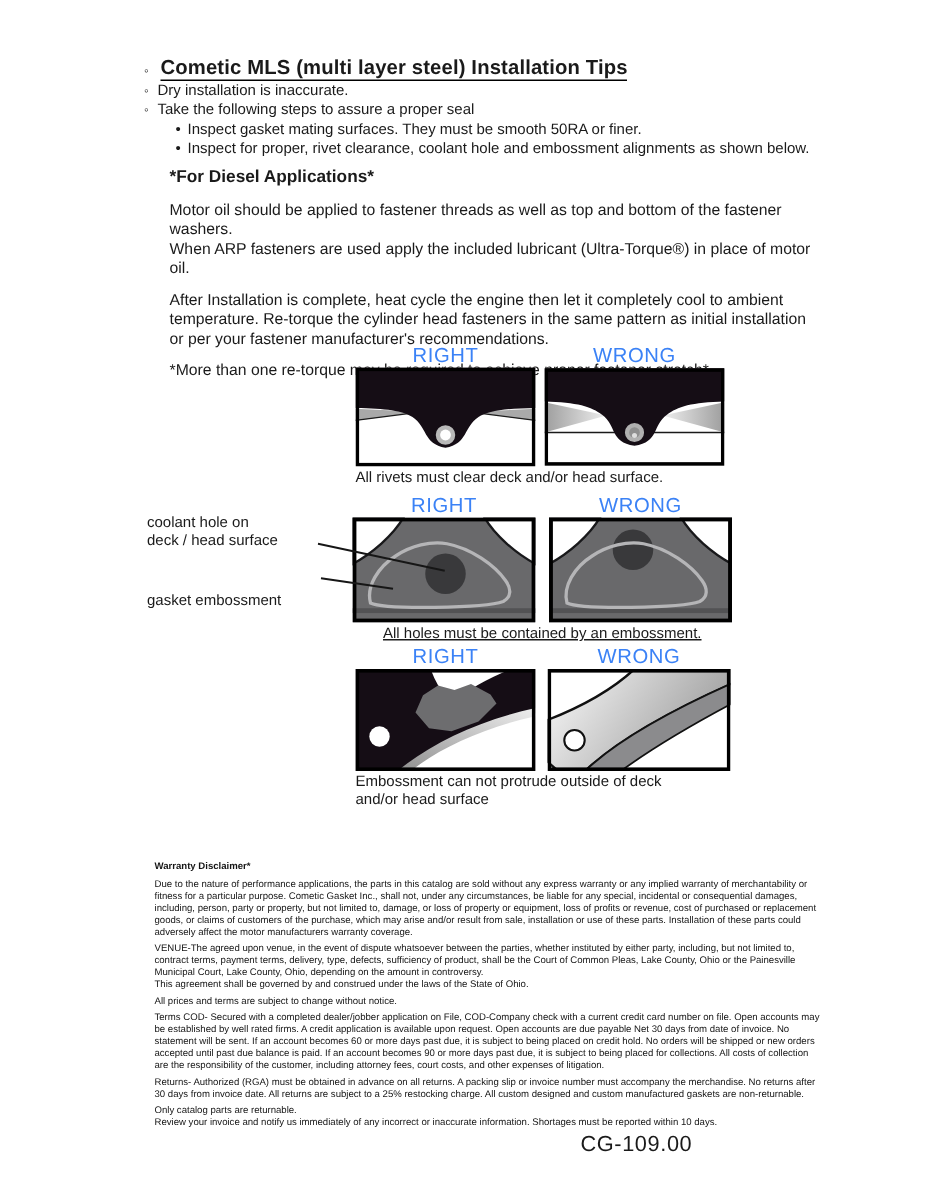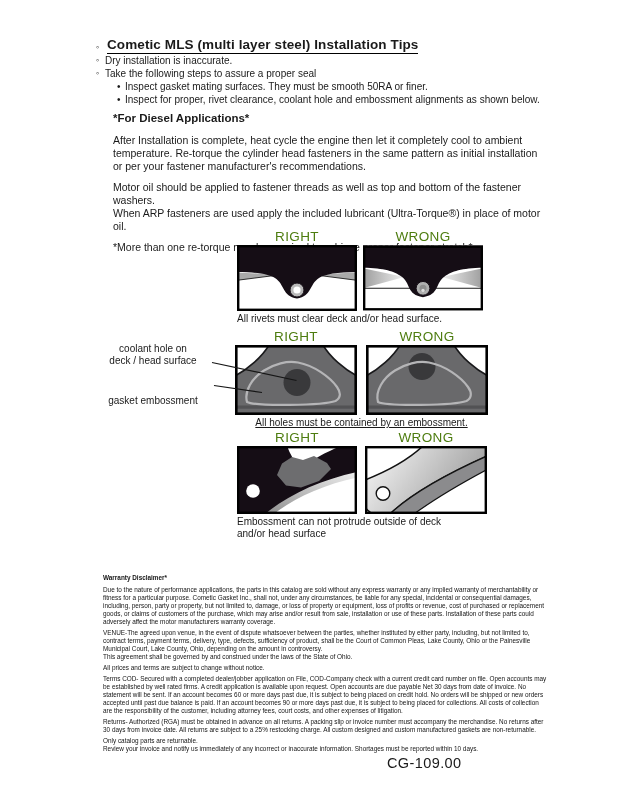--- a/index.html
+++ b/index.html
@@ -13,28 +13,28 @@
   .bullet{display:flex;}
   .bullet .marker{width:9px;flex:0 0 9px;font-size:9px;}
   .subs{padding-left:21px;}
   .subs .marker{font-size:10px;width:8px;flex:0 0 8px;}
 
   .diesel{position:absolute;left:113px;top:112px;width:432px;font-size:10.5px;line-height:13px;}
   .diesel .dh{font-size:11.5px;font-weight:bold;margin:0 0 9px;}
   .diesel p{margin:0 0 8px;white-space:pre-line;}
 
   .diagram{position:absolute;z-index:1;}
-  .dg-labels{display:flex;font-size:13.5px;letter-spacing:.4px;color:#4d7c0f;margin-bottom:1px;}
+  .dg-labels{display:flex;font-size:13.5px;letter-spacing:.4px;color:#3b82f6;margin-bottom:1px;}
   .dg-labels div{text-align:center;}
   .dg-row{display:flex;}
   .dg-caption{font-size:10px;margin-top:2px;white-space:pre-line;line-height:11.5px;}
   .dg-caption.center{text-align:center;}
   svg{display:block;}
 
-  .ann{position:absolute;font-size:10px;line-height:11.5px;text-align:center;
+  .ann{position:absolute;font-size:10px;line-height:11.5px;text-align:left;
        white-space:pre-line;width:110px;z-index:2;}
   .ann-lines{position:absolute;left:205px;top:355px;z-index:3;pointer-events:none;}
 
   .warranty{position:absolute;left:103px;top:574px;width:472px;font-size:6.4px;
             line-height:8px;color:#151515;}
   .warranty .w-head{font-weight:bold;margin:0 0 4px;}
   .warranty p{margin:0 0 3px;white-space:pre-line;}
 
   .pagenum{position:absolute;left:387px;top:755px;font-size:14.5px;letter-spacing:.4px;color:#1a1a1a;}
 </style>
@@ -64,25 +64,25 @@
       </div>
       <div class="bullet">
         <span class="marker">•</span>
         <span>Inspect for proper, rivet clearance, coolant hole and embossment alignments as shown below.</span>
       </div>
     </div>
   </div>
 
   <div class="diesel">
     <div class="dh">*For Diesel Applications*</div>
+    <p>Motor oil should be applied to fastener threads as well as top and bottom of the fastener washers.
+When ARP fasteners are used apply the included lubricant (Ultra-Torque®) in place of motor oil.</p>
     <p>After Installation is complete, heat cycle the engine then let it completely cool to ambient
 temperature. Re-torque the cylinder head fasteners in the same pattern as initial installation
 or per your fastener manufacturer's recommendations.</p>
-    <p>Motor oil should be applied to fastener threads as well as top and bottom of the fastener washers.
-When ARP fasteners are used apply the included lubricant (Ultra-Torque®) in place of motor oil.</p>
     <p>*More than one re-torque may be required to achieve proper fastener stretch*</p>
   </div>
 
   <div class="diagram" style="left:237px;top:229px;">
     <div class="dg-labels">
       <div style="width:120px;">RIGHT</div>
       <div style="width:120px;margin-left:6px;">WRONG</div>
     </div>
     <div class="dg-row">
       <svg width="120" height="66" viewBox="0 0 120 66">

